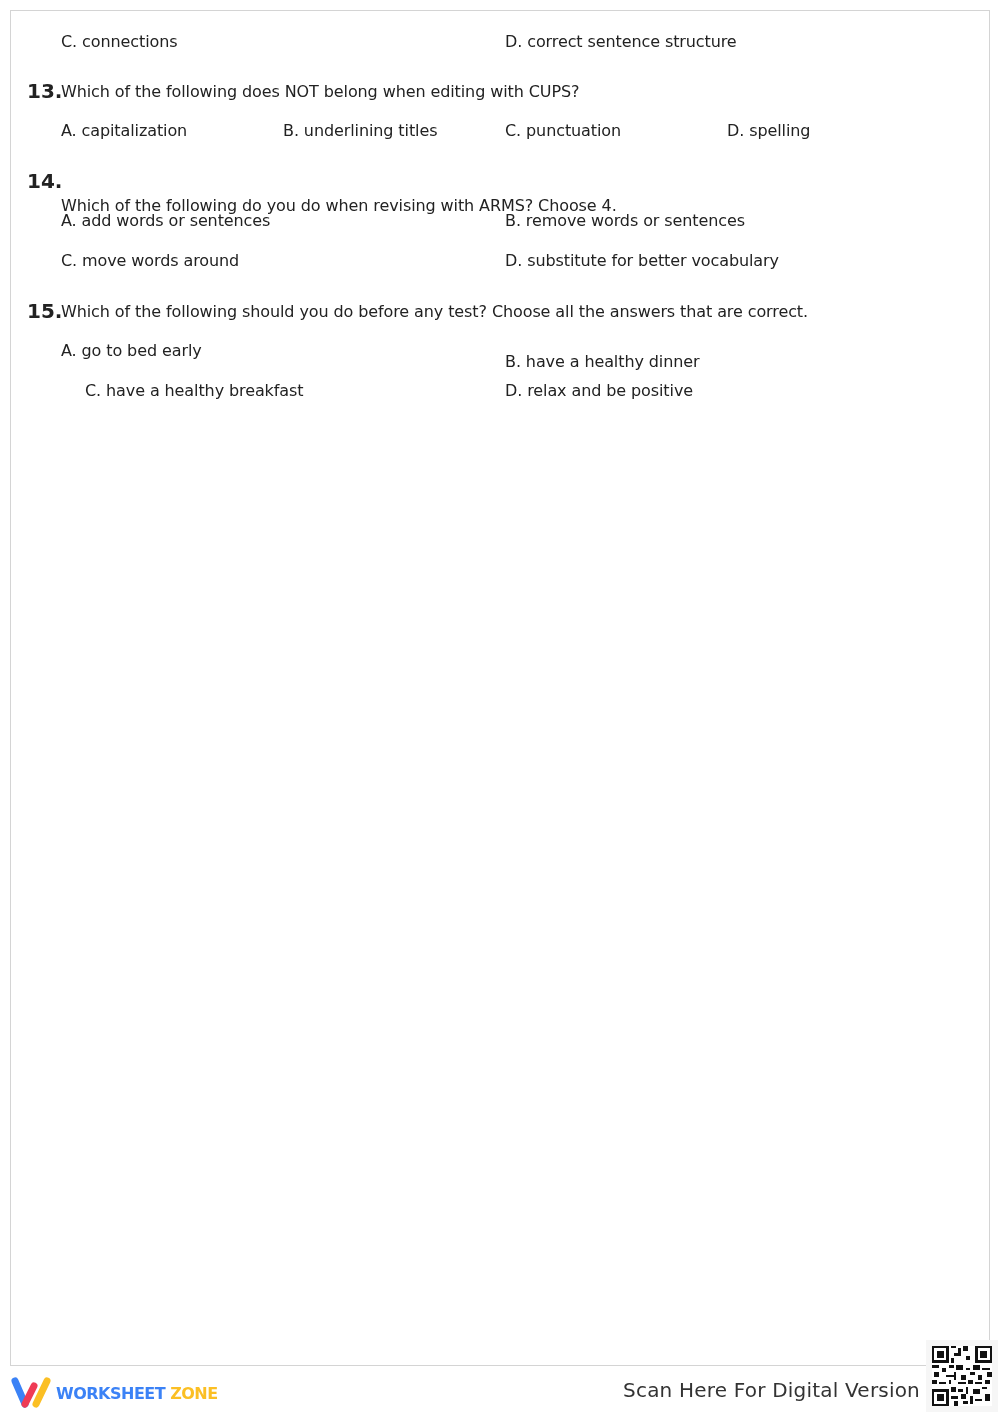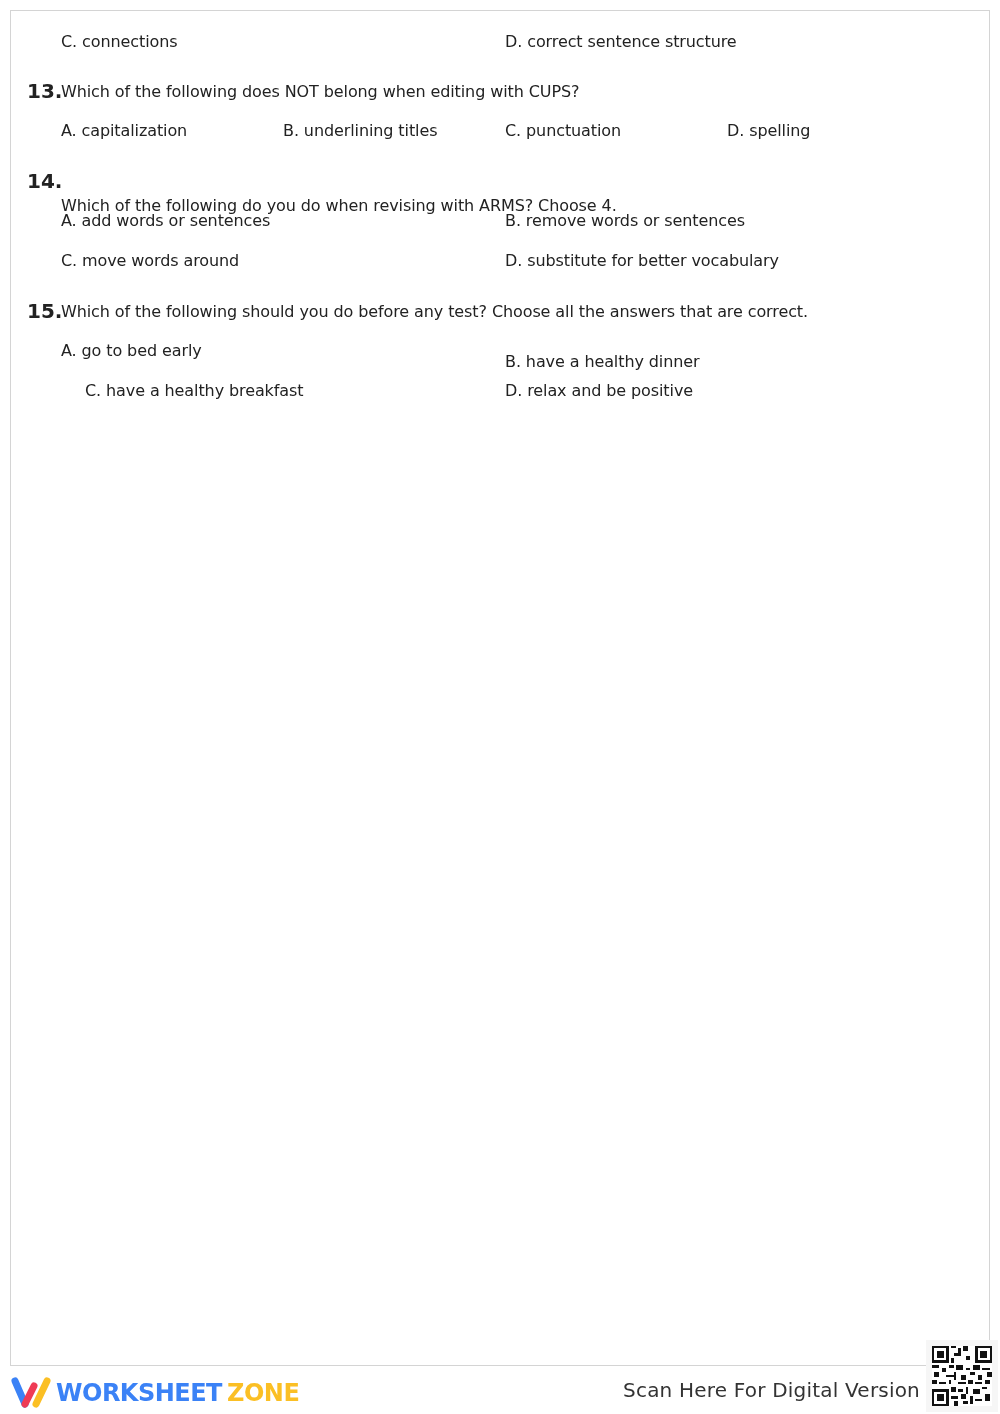--- a/index.html
+++ b/index.html
@@ -32,21 +32,21 @@
     .footer-logo {
       position: absolute;
       left: 10px; top: 1376px;
       height: 34px;
       display: flex; align-items: center;
     }
     .logo-mark { width: 42px; height: 34px; }
     .brand {
       font-family: "DejaVu Sans", sans-serif;
       font-weight: bold;
-      font-size: 24px;
+      font-size: 16px;
       letter-spacing: -0.5px;
       margin-left: 4px;
     }
     .brand .w { color: #3b82f6; }
     .brand .z { color: #fbbf24; margin-left: 5px; }
     .scan-text {
       position: absolute;
       right: 80px; top: 1378px;
       font-size: 20px;
       color: #333;

